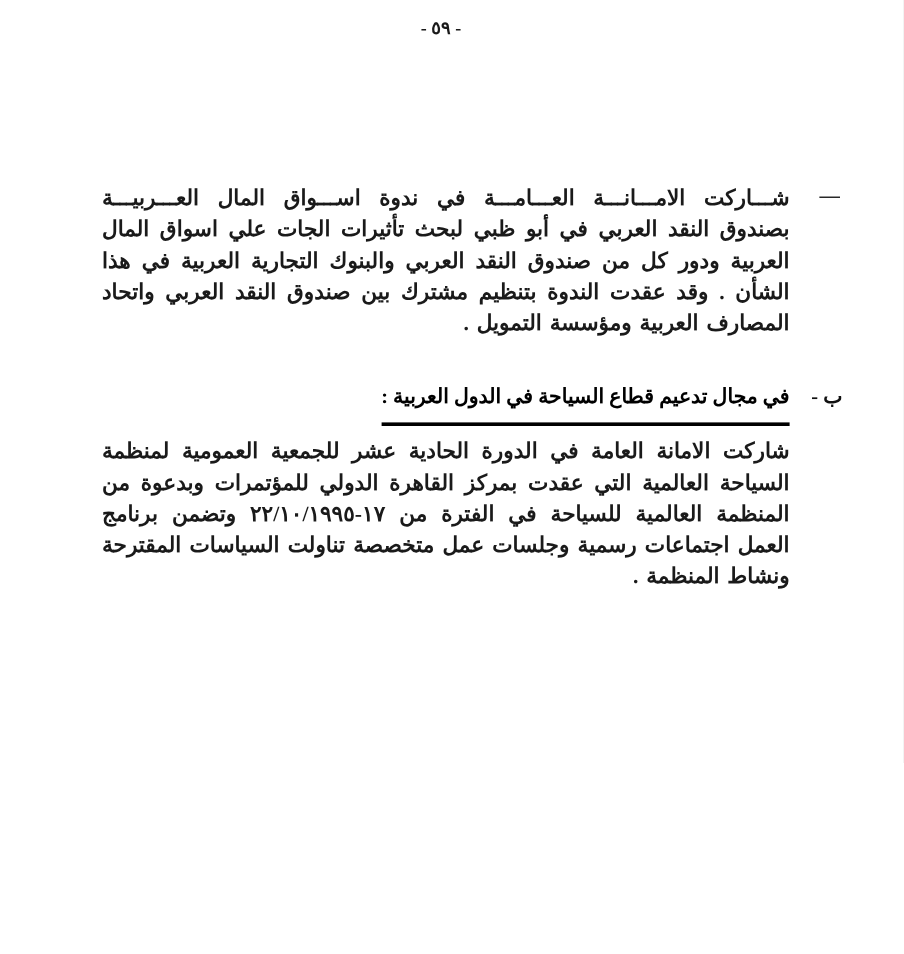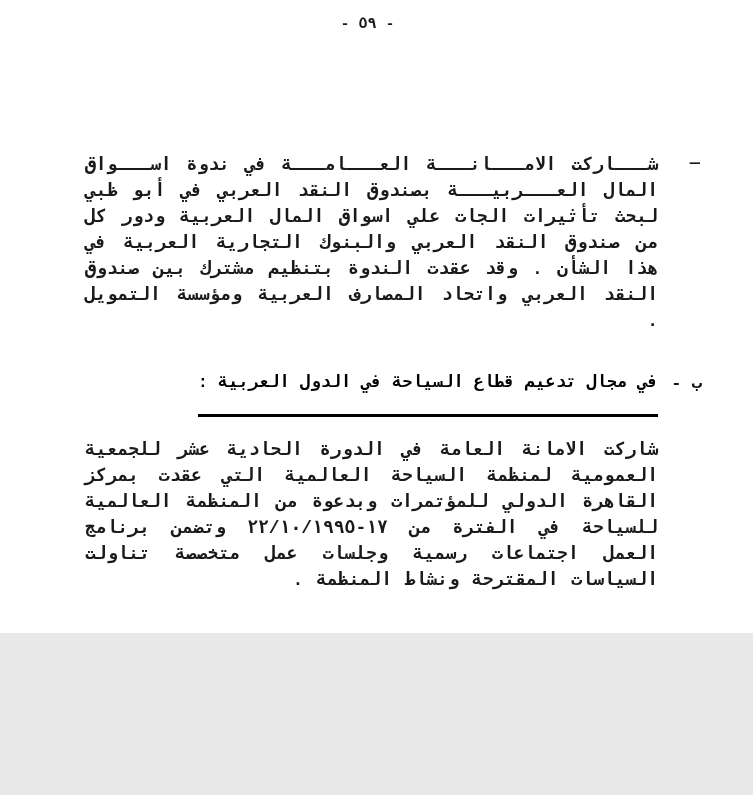--- a/index.html
+++ b/index.html
@@ -3,25 +3,25 @@
 <meta charset="utf-8">
 <style>
   html, body {
     margin: 0;
     padding: 0;
     background: #e8e8e8;
   }
   .page {
     position: relative;
     width: 753px;
-    height: 633px;
+    height: 795px;
     margin: 0 auto;
     background: #ffffff;
     overflow: hidden;
-    font-family: Liberation Mono, monospace;
+    font-family: Liberation Serif, serif;
     color: #111111;
     direction: rtl;
   }
   .page-number {
     position: absolute;
     top: 14px;
     left: 0;
     right: 18px;
     text-align: center;
     font-size: 15px;
@@ -67,25 +67,25 @@
     font-size: 17px;
     font-weight: 700;
     color: #111111;
   }
   .heading-text {
     display: inline-block;
     font-size: 17px;
     font-weight: 700;
     color: #000000;
     border-bottom: 3px solid #000000;
-    padding-bottom: 20px;
+    padding-bottom: 10px;
     line-height: 22px;
   }
   .para2-block {
-    margin-top: 20px;
+    margin-top: 8px;
   }
 </style>
 </head>
 <body>
 
 <div class="page">
 
   <div class="page-number">- ٥٩ -</div>
 
   <div class="content">

